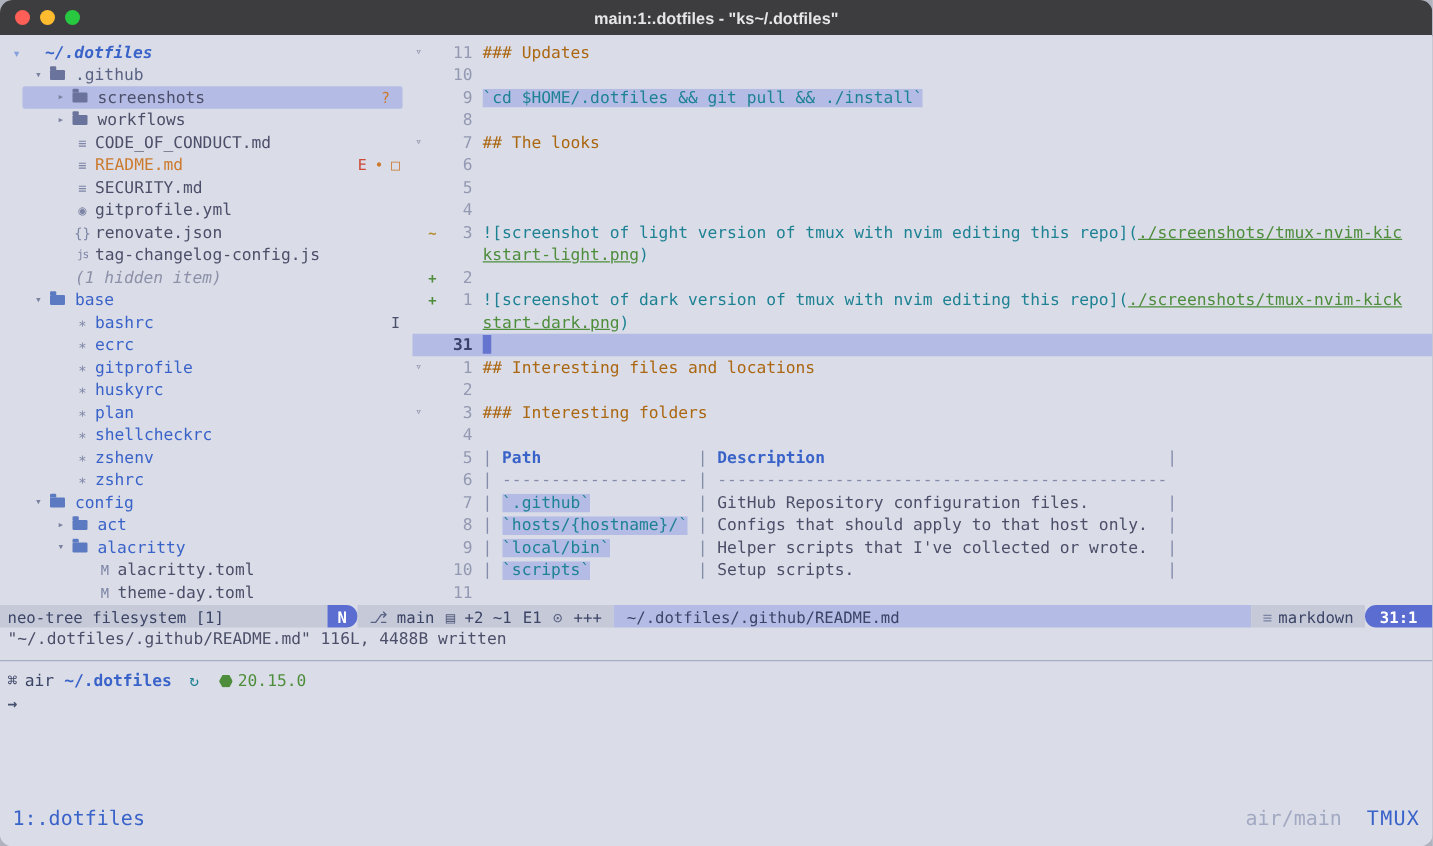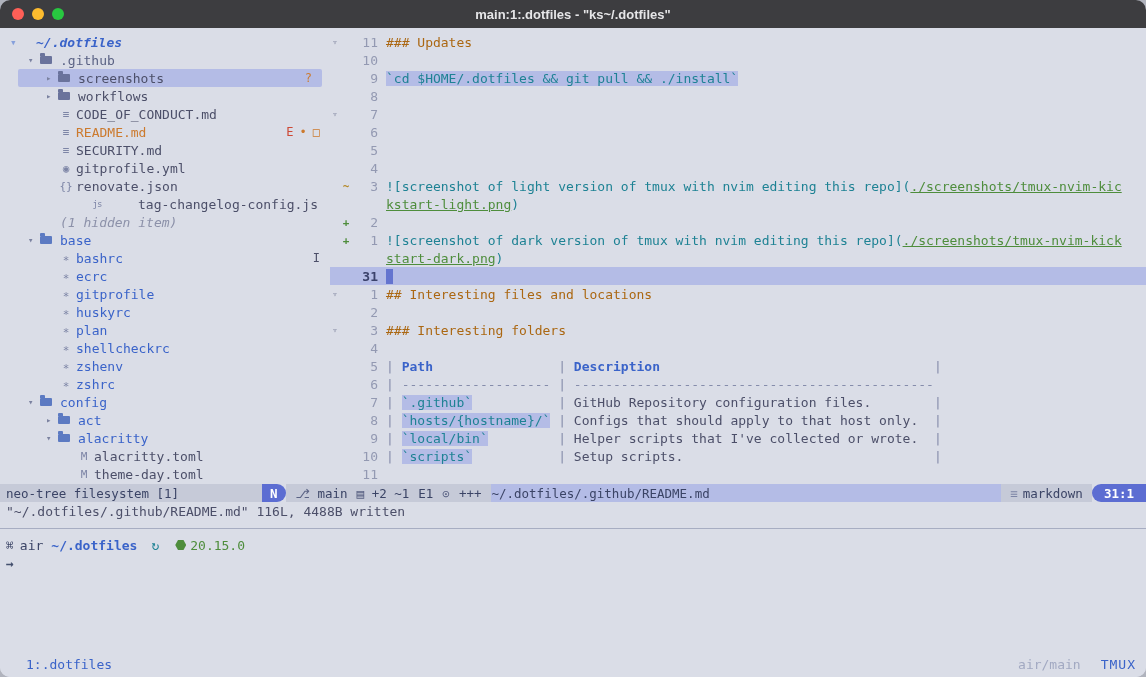--- a/index.html
+++ b/index.html
@@ -50,40 +50,40 @@
   .seg-pipe,.seg-dash{color:#858cab;}
   .seg-th{color:var(--blue);font-weight:bold;}
   .seg-txt{color:var(--navy);}
   .cursor{display:inline-block;width:7px;height:15px;background:var(--cursor);vertical-align:middle;}
   
   .statusline{position:absolute;top:456px;left:0;right:0;height:18px;display:flex;font-size:12.5px;color:#3b4466;}
   .nt-status{width:262px;flex:none;background:var(--seg);display:flex;align-items:center;padding-left:6px;box-sizing:border-box;}
   .st-mode{background:var(--mode);color:#fff;font-weight:bold;display:flex;align-items:center;padding:0 8px;border-radius:0 9px 9px 0;}
   .st-git{background:var(--seg);display:flex;align-items:center;gap:9px;padding:0 10px;}
   .st-git .sico{color:#5a6284;}
-  .st-path{background:var(--sel);flex:1;display:flex;align-items:center;padding:0 0;}
+  .st-path{background:var(--sel);flex:1;display:flex;align-items:center;padding:0 10px;}
   .st-ft{background:var(--seg);display:flex;align-items:center;gap:5px;padding:0 9px;}
   .st-ft .sico{color:#7d85a6;}
   .st-pos{background:var(--mode);color:#fff;font-weight:bold;display:flex;align-items:center;padding:0 12px;border-radius:9px 0 0 9px;}
   
   .cmdline{position:absolute;top:474px;left:0;right:0;height:18px;display:flex;align-items:center;
            padding-left:6px;font-size:13px;color:var(--navy);white-space:pre;}
   .pane-border{position:absolute;top:500px;left:0;right:0;height:0;border-top:1px solid var(--border);}
   .shell{position:absolute;top:508px;left:0;right:0;font-size:13px;}
   .pline{height:18px;display:flex;align-items:center;padding-left:6px;white-space:pre;}
   .p-os{color:#3b4466;margin-right:6px;}
   .p-user{color:#3b4466;}
   .p-cwd{color:var(--blue);font-weight:bold;margin-left:8px;}
   .p-sync{color:var(--teal);margin-left:14px;}
   .hex{display:inline-block;width:11px;height:10px;background:var(--green);margin:0 4px 0 16px;
        clip-path:polygon(25% 0,75% 0,100% 50%,75% 100%,25% 100%,0 50%);}
   .p-node{color:var(--green);}
   .p-arrow{color:#44506e;font-weight:bold;}
-  .tmuxbar{position:absolute;left:0;right:0;bottom:2px;height:22px;display:flex;align-items:center;
-           padding:0 10px;font-size:13px;margin-left:16px;}
+  .tmuxbar{position:absolute;left:0;right:0;bottom:12px;height:22px;display:flex;align-items:center;
+           padding:0 10px;font-size:16px;}
   .tm-win{color:var(--blue);font-weight:500;}
   .tm-fill{flex:1;}
   .tm-session{color:var(--faded);}
   .tm-badge{color:var(--blue);margin-left:20px;letter-spacing:1px;text-align:right;}
 </style>
 </head>
 <body>
 
 <div class="window">
 
@@ -144,21 +144,21 @@
         <div class="trow cls-text" style="padding-left: 46px;">
           <span class="arrow"></span>
           <span class="icon">◉</span>
           <span class="label">gitprofile.yml</span>
         </div>
         <div class="trow cls-text" style="padding-left: 46px;">
           <span class="arrow"></span>
           <span class="icon">{}</span>
           <span class="label">renovate.json</span>
         </div>
-        <div class="trow cls-text" style="padding-left: 46px; gap: 31px;">
+        <div class="trow cls-text" style="padding-left: 46px;">
           <span class="arrow"></span>
           <span class="icon small">js</span>
           <span class="label">tag-changelog-config.js</span>
         </div>
         <div class="trow cls-muted" style="padding-left: 46px;">
           <span class="arrow"></span>
           <span class="label">(1 hidden item)</span>
         </div>
         <div class="trow cls-dir" style="padding-left: 28px;">
           <span class="arrow">▾</span>
@@ -257,20 +257,21 @@
         <div class="eline">
           <span class="fold"></span>
           <span class="sign "></span>
           <span class="num">8</span>
           <span class="etext"></span>
         </div>
         <div class="eline">
           <span class="fold">▿</span>
           <span class="sign "></span>
           <span class="num">7</span>
+          <span class="etext"><span class="seg-h">## The looks</span></span>
         </div>
         <div class="eline">
           <span class="fold"></span>
           <span class="sign "></span>
           <span class="num">6</span>
           <span class="etext"></span>
         </div>
         <div class="eline">
           <span class="fold"></span>
           <span class="sign "></span>

